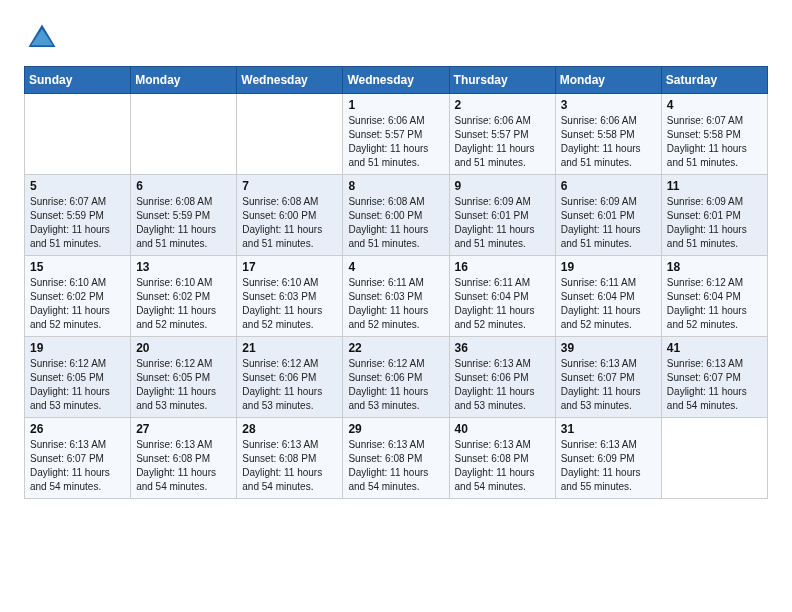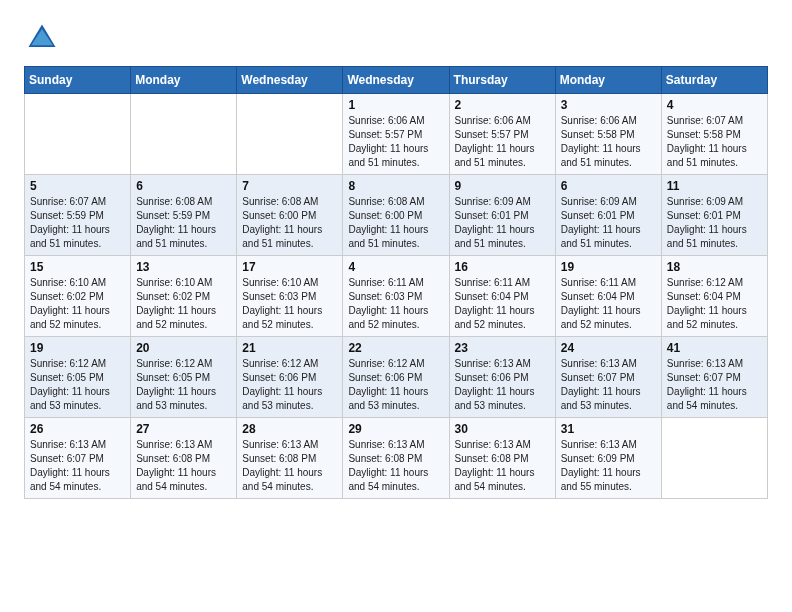--- a/index.html
+++ b/index.html
@@ -280,28 +280,28 @@
 and 53 minutes.</div>
         </td>
         <td>
           <div class="day-num">22</div>
           <div class="day-info" style="white-space: pre-line;">Sunrise: 6:12 AM
 Sunset: 6:06 PM
 Daylight: 11 hours
 and 53 minutes.</div>
         </td>
         <td>
-          <div class="day-num">23</div>
+          <div class="day-num">36</div>
           <div class="day-info" style="white-space: pre-line;">Sunrise: 6:13 AM
 Sunset: 6:06 PM
 Daylight: 11 hours
 and 53 minutes.</div>
         </td>
         <td>
-          <div class="day-num">24</div>
+          <div class="day-num">39</div>
           <div class="day-info" style="white-space: pre-line;">Sunrise: 6:13 AM
 Sunset: 6:07 PM
 Daylight: 11 hours
 and 53 minutes.</div>
         </td>
         <td>
           <div class="day-num">41</div>
           <div class="day-info" style="white-space: pre-line;">Sunrise: 6:13 AM
 Sunset: 6:07 PM
 Daylight: 11 hours
@@ -331,21 +331,21 @@
 and 54 minutes.</div>
         </td>
         <td>
           <div class="day-num">29</div>
           <div class="day-info" style="white-space: pre-line;">Sunrise: 6:13 AM
 Sunset: 6:08 PM
 Daylight: 11 hours
 and 54 minutes.</div>
         </td>
         <td>
-          <div class="day-num">30</div>
+          <div class="day-num">40</div>
           <div class="day-info" style="white-space: pre-line;">Sunrise: 6:13 AM
 Sunset: 6:08 PM
 Daylight: 11 hours
 and 54 minutes.</div>
         </td>
         <td>
           <div class="day-num">31</div>
           <div class="day-info" style="white-space: pre-line;">Sunrise: 6:13 AM
 Sunset: 6:09 PM
 Daylight: 11 hours

